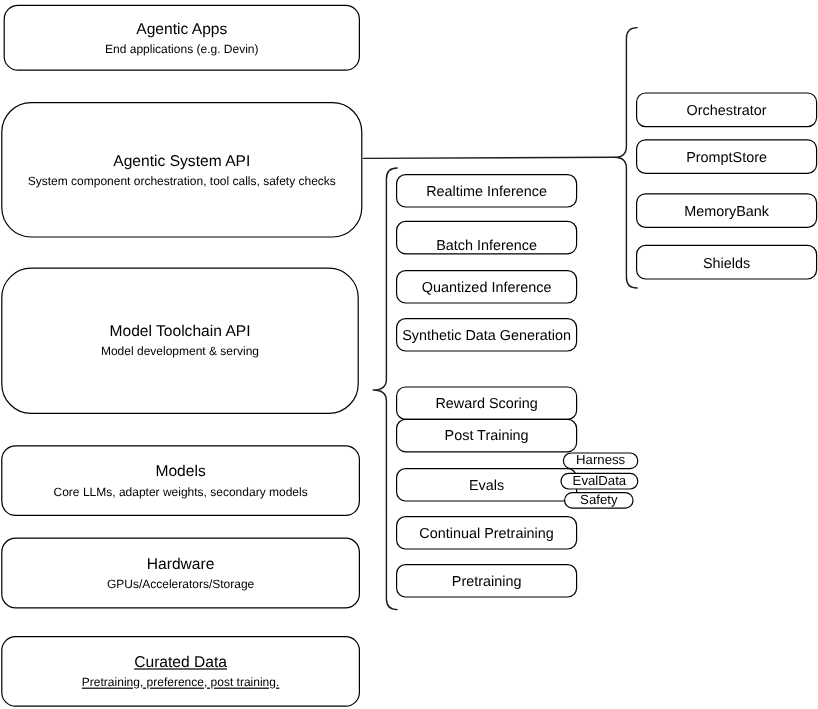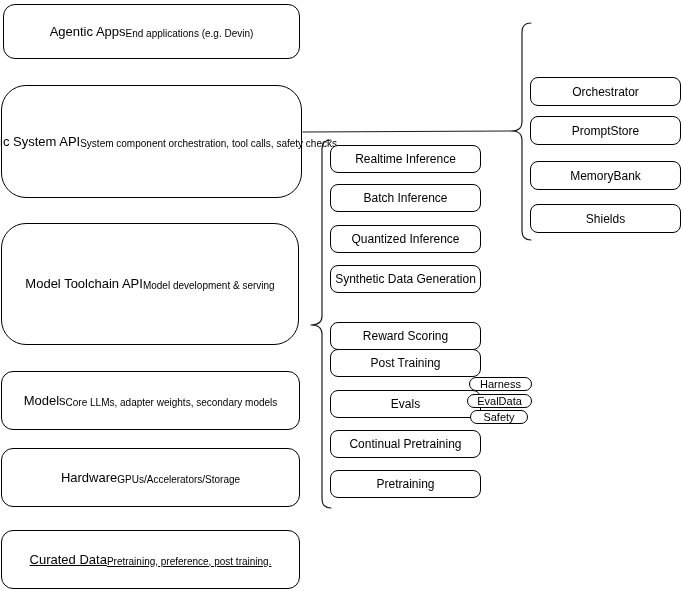--- a/index.html
+++ b/index.html
@@ -27,21 +27,21 @@
     stroke-width: 1.2;
     stroke-linecap: round;
     stroke-linejoin: round;
   }
   .box {
     position: absolute;
     box-sizing: border-box;
     background: #ffffff;
     border: 1px solid #000000;
     display: flex;
-    flex-direction: row;
+    flex-direction: column;
     align-items: center;
     justify-content: center;
     text-align: center;
     color: #000000;
   }
   .stack-box { border-radius: 12px; }
   .stack-box.big { border-radius: 25px; }
   .node-title {
     font-size: 13px;
     line-height: 16px;
@@ -116,21 +116,21 @@
   </div>
 
   <div class="box stack-box layer" style="left:1px; top:530px; width:299px; height:59px;text-decoration:underline;">
     <div class="node-title">Curated Data</div>
     <div class="node-subtitle">Pretraining, preference, post training.</div>
   </div>
 
   <div class="box item-box layer" style="top:145px;">
     <span>Realtime Inference</span>
   </div>
-  <div class="box item-box layer" style="top:184px;">
+  <div class="box item-box layer" style="top:184px;justify-content:flex-end;">
     <span>Batch Inference</span>
   </div>
   <div class="box item-box layer" style="top:225px;">
     <span>Quantized Inference</span>
   </div>
   <div class="box item-box layer" style="top:265px;">
     <span>Synthetic Data Generation</span>
   </div>
   <div class="box item-box layer" style="top:306px;margin-top:16px;">
     <span>Reward Scoring</span>

